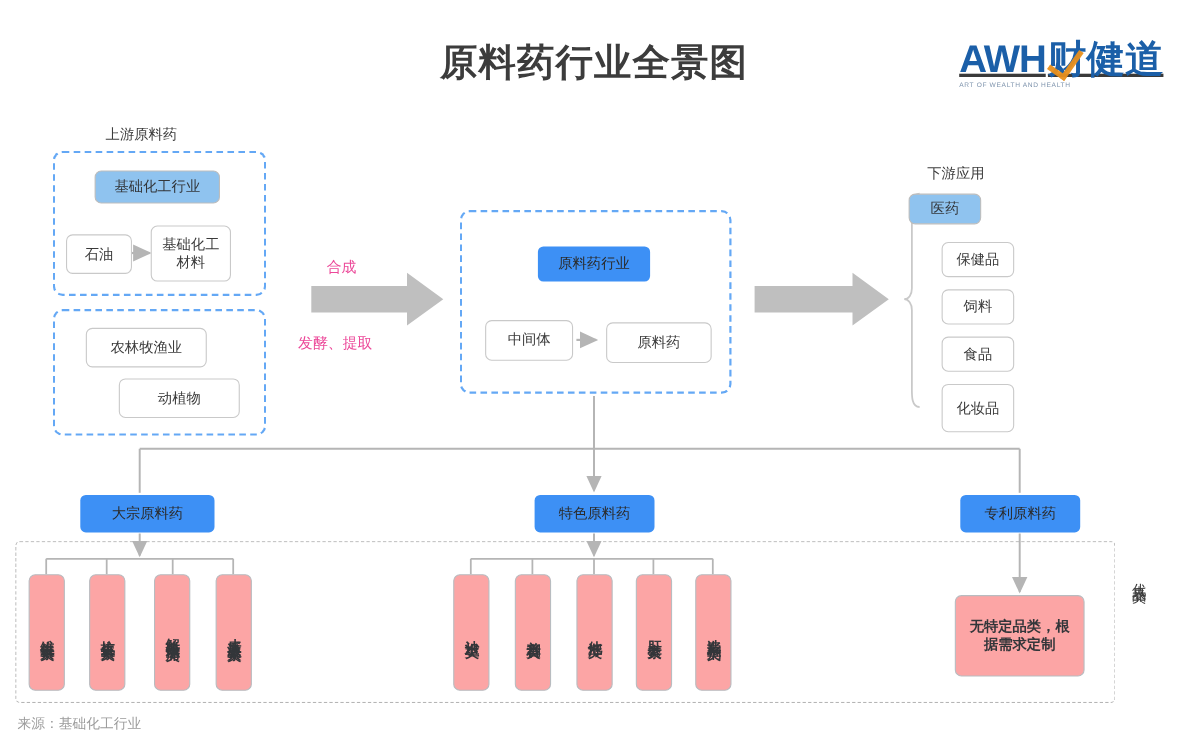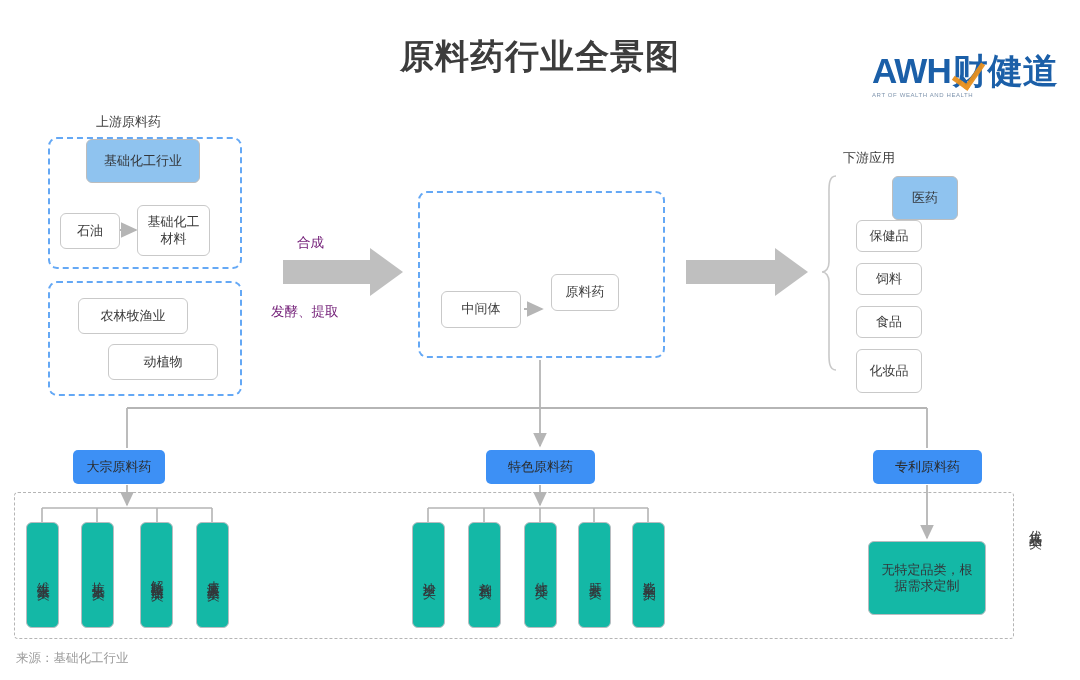--- a/index.html
+++ b/index.html
@@ -24,30 +24,29 @@
     text-align:center;
     font-size:34px;
     font-weight:bold;
     letter-spacing:1px;
     color:#3c3c3c;
   }
   #brand-logo{
     left:872px;top:36px;width:196px;height:56px;
   }
   .logo-row{
-    display:flex;align-items:flex-end;line-height:1;
+    display:flex;line-height:1;text-decoration:underline;
   }
   .logo-awh{
     font-size:35px;font-weight:bold;color:#1b5fa8;letter-spacing:-1px;
     font-family:"Liberation Sans",sans-serif;
   }
   .logo-cn{
     font-size:35px;font-weight:bold;color:#1b5fa8;margin-left:2px;
     position:relative;
-    margin-top:17px;
   }
   .logo-check{
     position:absolute;left:6px;top:4px;width:14px;height:26px;
     border-right:5px solid #e8901d;border-bottom:5px solid #e8901d;
     transform:rotate(35deg);
     opacity:.95;
   }
   .logo-sub{
     margin-top:4px;font-size:6px;color:#7f94ad;letter-spacing:.6px;
     font-family:"Liberation Sans",sans-serif;
@@ -68,21 +67,21 @@
   }
   .node.white{background:#fff;border-color:#c9c9c9;}
   .node.blue-strong{
     background:#3d90f5;border:none;color:#2b2b2b;border-radius:5px;
     box-shadow:0 0 0 0 transparent;
   }
   .node.blue-mid{
     background:#8fc3ef;border:1.4px solid #bdbdbd;color:#33363a;
   }
   .node.blue-light{
-    background:#14b8a6;border:1.4px solid #b8bcc0;color:#33363a;
+    background:#fca5a5;border:1.4px solid #b8bcc0;color:#33363a;font-weight:bold;
   }
   .node.vert{
     writing-mode:vertical-rl;
     text-orientation:upright;
     letter-spacing:2px;
     line-height:1.1;
     padding:6px 0;
     font-size:13px;
   }
 
@@ -100,21 +99,21 @@
     border:1.6px dashed #b5b5b5;
     border-radius:4px;
     background:transparent;
   }
 
   
   .grp-label{
     position:absolute;font-size:13px;color:#3c3c3c;white-space:nowrap;
   }
   .flow-label{
-    position:absolute;font-size:13.5px;color:#701a75;white-space:nowrap;
+    position:absolute;font-size:13.5px;color:#ec4899;white-space:nowrap;
   }
   .vert-label{
     position:absolute;
     writing-mode:vertical-rl;text-orientation:upright;
     font-size:13px;color:#3c3c3c;letter-spacing:2px;
   }
   #source-note{
     left:16px;top:650px;font-size:12.5px;color:#9b9b9b;
   }
 
@@ -168,43 +167,44 @@
 
     <line x1="540" y1="485" x2="540" y2="505" stroke="#b5b5b5" stroke-width="1.8" marker-end="url(#ar)"></line>
     <path d="M428,508 L428,522 M428,508 L648,508 M648,508 L648,522 M484,508 L484,522 M540,508 L540,522 M594,508 L594,522" stroke="#b5b5b5" stroke-width="1.6" fill="none"></path>
 
     <line x1="927" y1="485" x2="927" y2="538" stroke="#b5b5b5" stroke-width="1.8" marker-end="url(#ar)"></line>
   </svg>
 
   <div class="grp-label" style="left:96px;top:113px;">上游原料药</div>
 
   <div class="dashbox" style="left:48px;top:137px;width:194px;height:132px;"></div>
-  <div class="node blue-mid" style="left:86px;top:139px;width:114px;height:44px;">基础化工行业</div>
+  <div class="node blue-mid" style="left:86px;top:155px;width:114px;height:30px;">基础化工行业</div>
   <div class="node white" style="left:60px;top:213px;width:60px;height:36px;">石油</div>
   <div class="node white" style="left:137px;top:205px;width:73px;height:51px;padding:0 6px;">基础化工材料</div>
 
   <div class="dashbox" style="left:48px;top:281px;width:194px;height:115px;"></div>
   <div class="node white" style="left:78px;top:298px;width:110px;height:36px;text-align:center;">农林牧渔业</div>
   <div class="node white" style="left:78px;top:344px;width:110px;height:36px;margin-left:30px;">动植物</div>
 
   <div class="flow-label" style="left:297px;top:234px;">合成</div>
   <div class="flow-label" style="left:271px;top:303px;">发酵、提取</div>
 
   <div class="dashbox" style="left:418px;top:191px;width:247px;height:167px;"></div>
+  <div class="node blue-strong" style="left:489px;top:224px;width:102px;height:32px;">原料药行业</div>
   <div class="node white" style="left:441px;top:291px;width:80px;height:37px;">中间体</div>
-  <div class="node white" style="left:551px;top:274px;width:68px;height:37px;">原料药</div>
+  <div class="node white" style="left:551px;top:293px;width:96px;height:37px;">原料药</div>
 
   <div class="grp-label" style="left:843px;top:149px;">下游应用</div>
-  <div class="node blue-mid" style="left:892px;top:176px;width:66px;height:44px;">医药</div>
+  <div class="node blue-mid" style="left:826px;top:176px;width:66px;height:28px;">医药</div>
   <div class="node white" style="left:856px;top:220px;width:66px;height:32px;">保健品</div>
   <div class="node white" style="left:856px;top:263px;width:66px;height:32px;">饲料</div>
   <div class="node white" style="left:856px;top:306px;width:66px;height:32px;">食品</div>
   <div class="node white" style="left:856px;top:349px;width:66px;height:44px;">化妆品</div>
 
-  <div class="node blue-strong" style="left:73px;top:450px;width:92px;height:34px;">大宗原料药</div>
+  <div class="node blue-strong" style="left:73px;top:450px;width:122px;height:34px;">大宗原料药</div>
   <div class="node blue-strong" style="left:486px;top:450px;width:109px;height:34px;">特色原料药</div>
   <div class="node blue-strong" style="left:873px;top:450px;width:109px;height:34px;">专利原料药</div>
 
   <div class="dashbox-gray" style="left:14px;top:492px;width:1000px;height:147px;"></div>
   <div class="vert-label" style="left:1026px;top:520px;">代表品类</div>
 
   <div class="node blue-light vert" style="left:26px;top:522px;width:33px;height:106px;">维生素类</div>
   <div class="node blue-light vert" style="left:81px;top:522px;width:33px;height:106px;">抗生素类</div>
   <div class="node blue-light vert" style="left:140px;top:522px;width:33px;height:106px;">解热镇痛类</div>
   <div class="node blue-light vert" style="left:196px;top:522px;width:33px;height:106px;">皮质激素类</div>

